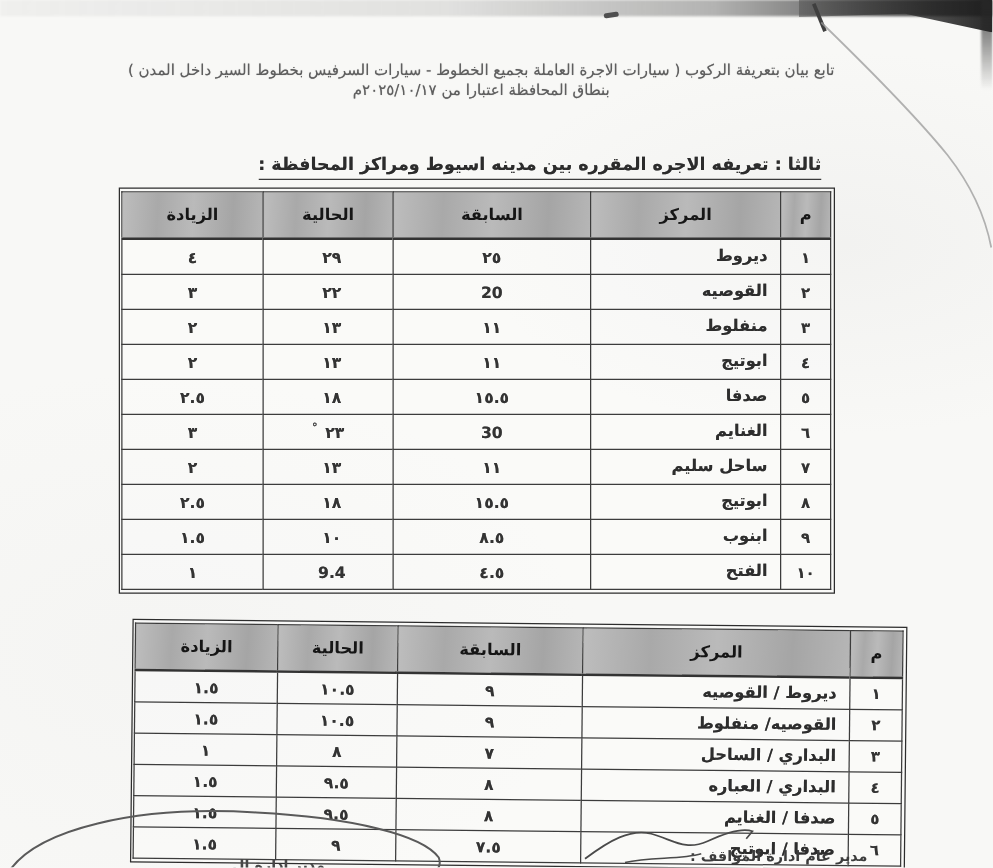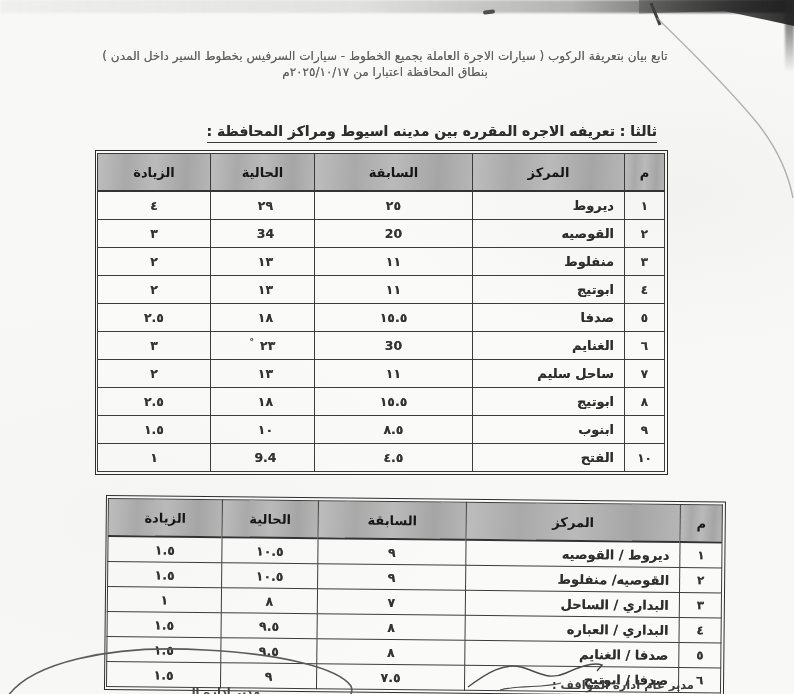--- a/index.html
+++ b/index.html
@@ -111,21 +111,21 @@
             <td class="cell-center">ديروط</td>
             <td class="cell-num">٢٥</td>
             <td class="cell-num"><span>٢٩</span><span class="mark"></span></td>
             <td class="cell-num">٤</td>
           </tr>
 
           <tr>
             <td class="cell-no">٢</td>
             <td class="cell-center">القوصيه</td>
             <td class="cell-num">20</td>
-            <td class="cell-num"><span>34</span><span class="mark"></span></td>
+            <td class="cell-num"><span>٢٢</span><span class="mark"></span></td>
             <td class="cell-num">٣</td>
           </tr>
 
           <tr>
             <td class="cell-no">٣</td>
             <td class="cell-center">منفلوط</td>
             <td class="cell-num">١١</td>
             <td class="cell-num"><span>١٣</span><span class="mark"></span></td>
             <td class="cell-num">٢</td>
           </tr>

